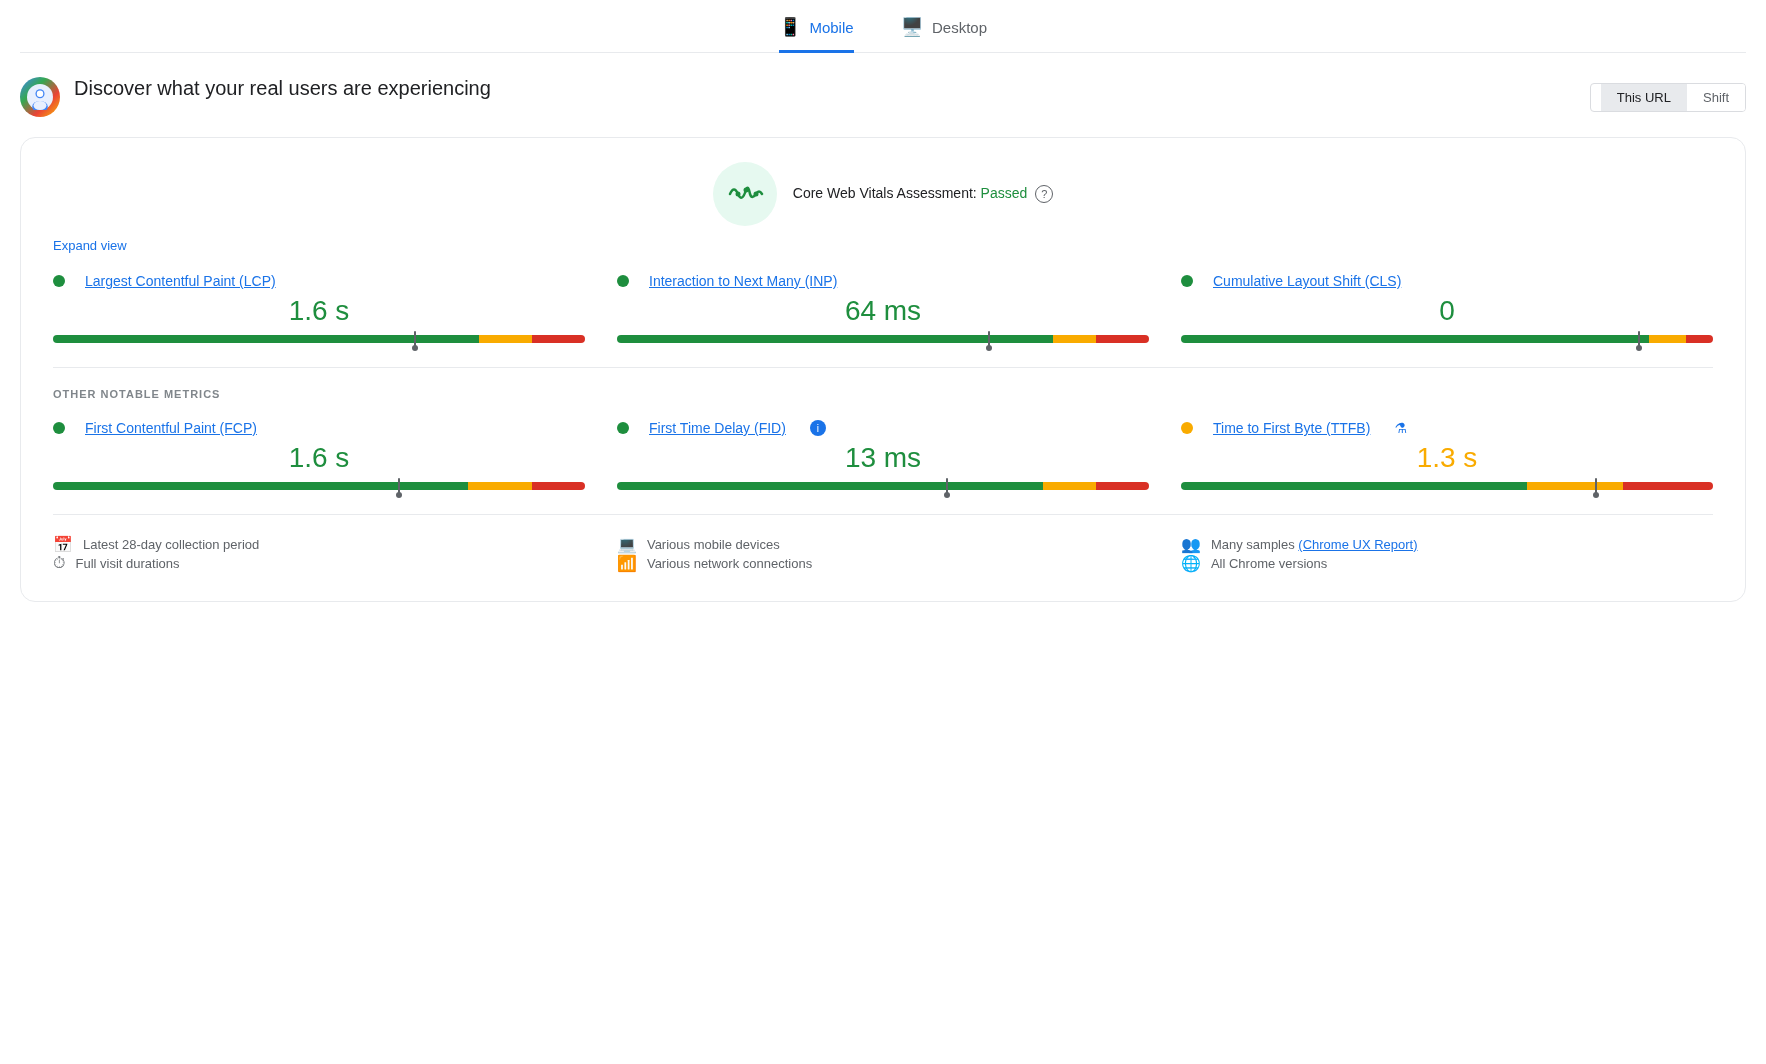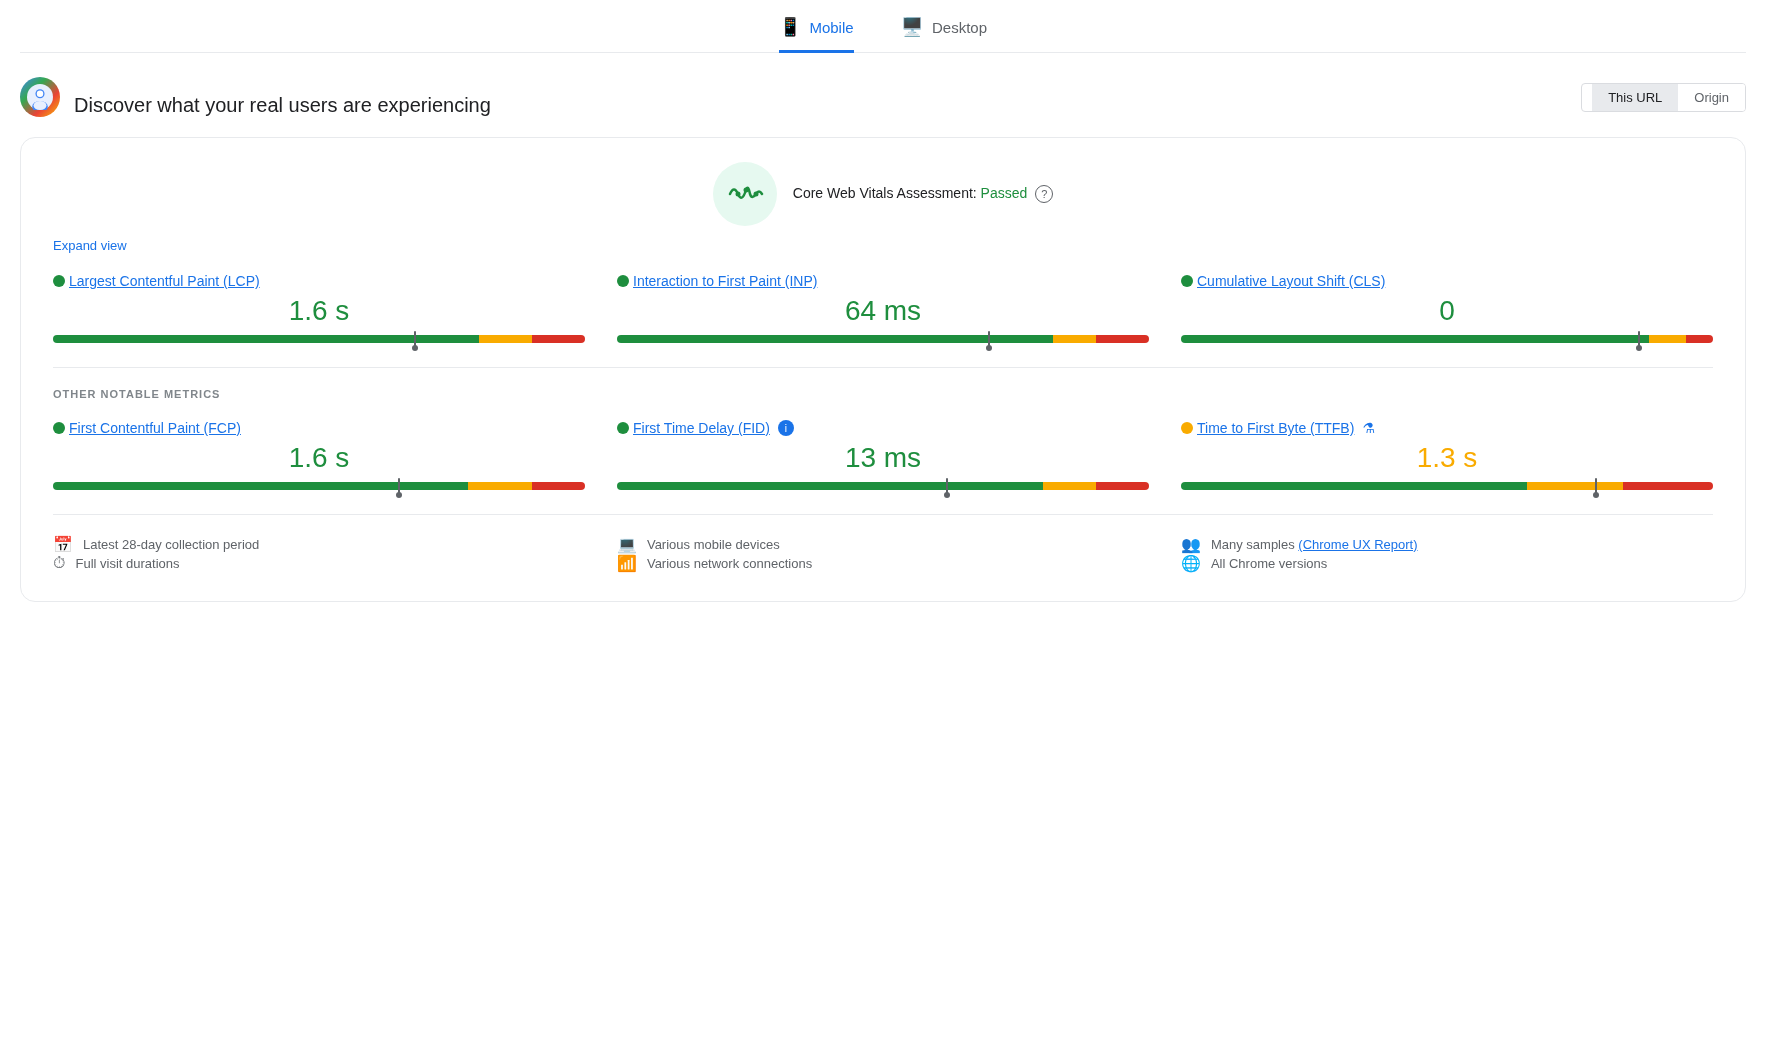--- a/index.html
+++ b/index.html
@@ -48,21 +48,21 @@
 
     
     .header-row {
       display: flex;
       align-items: center;
       justify-content: space-between;
       margin-bottom: 20px;
     }
     .header-left {
       display: flex;
-      align-items: flex-end;
+      align-items: flex-start;
       gap: 14px;
     }
     .user-avatar {
       width: 40px;
       height: 40px;
       border-radius: 50%;
       background: linear-gradient(135deg, #4285f4, #34a853, #ea4335, #fbbc04);
       display: flex;
       align-items: center;
       justify-content: center;
@@ -157,21 +157,21 @@
     }
 
     .metric-item {
       display: flex;
       flex-direction: column;
     }
 
     .metric-label-row {
       display: flex;
       align-items: center;
-      gap: 4px;
+      gap: 20px;
       margin-bottom: 6px;
     }
     .metric-dot {
       width: 12px;
       height: 12px;
       border-radius: 50%;
       flex-shrink: 0;
     }
     .metric-dot.green { background: #1e8e3e; }
     .metric-dot.orange { background: #f9ab00; }
@@ -319,21 +319,21 @@
           <circle cx="20" cy="15" r="7" fill="#4285f4"></circle>
           <ellipse cx="20" cy="35" rx="12" ry="9" fill="#4285f4"></ellipse>
           <circle cx="20" cy="15" r="5" fill="#fff"></circle>
           <ellipse cx="20" cy="33" rx="10" ry="7" fill="#e8f0fe"></ellipse>
         </svg>
       </div>
       <h1 class="header-title">Discover what your real users are experiencing</h1>
     </div>
     <div class="url-origin-toggle">
       <button class="active">This URL</button>
-      <button>Origin</button>
+      <button>Shift</button>
     </div>
   </div>
 
   <div class="main-card">
 
     <div class="cwv-header">
       <div class="cwv-icon">
         <svg viewBox="0 0 38 38" fill="none" xmlns="http://www.w3.org/2000/svg">
           <path d="M4 19 Q8 10 12 19 Q16 28 20 15 Q22 9 24 19 Q26 25 30 19 Q33 14 36 19" stroke="#1e8e3e" stroke-width="2.5" fill="none" stroke-linecap="round" stroke-linejoin="round"></path>
           <circle cx="12" cy="19" r="2.5" fill="#1e8e3e"></circle>
@@ -365,21 +365,21 @@
           <div class="bar-segment bar-orange" style="width:10%"></div>
           <div class="bar-segment bar-red" style="width:10%"></div>
         </div>
         <div class="bar-marker" style="left:68%"></div>
       </div>
     </div>
 
     <div class="metric-item">
       <div class="metric-label-row">
         <span class="metric-dot green"></span>
-        <span class="metric-name">Interaction to First Paint (INP)</span>
+        <span class="metric-name">Interaction to Next Many (INP)</span>
 
       </div>
       <div class="metric-value ">64 ms</div>
       <div class="progress-bar-container">
         <div class="progress-bar-track">
           <div class="bar-segment bar-green" style="width:82%"></div>
           <div class="bar-segment bar-orange" style="width:8%"></div>
           <div class="bar-segment bar-red" style="width:10%"></div>
         </div>
         <div class="bar-marker" style="left:70%"></div>

